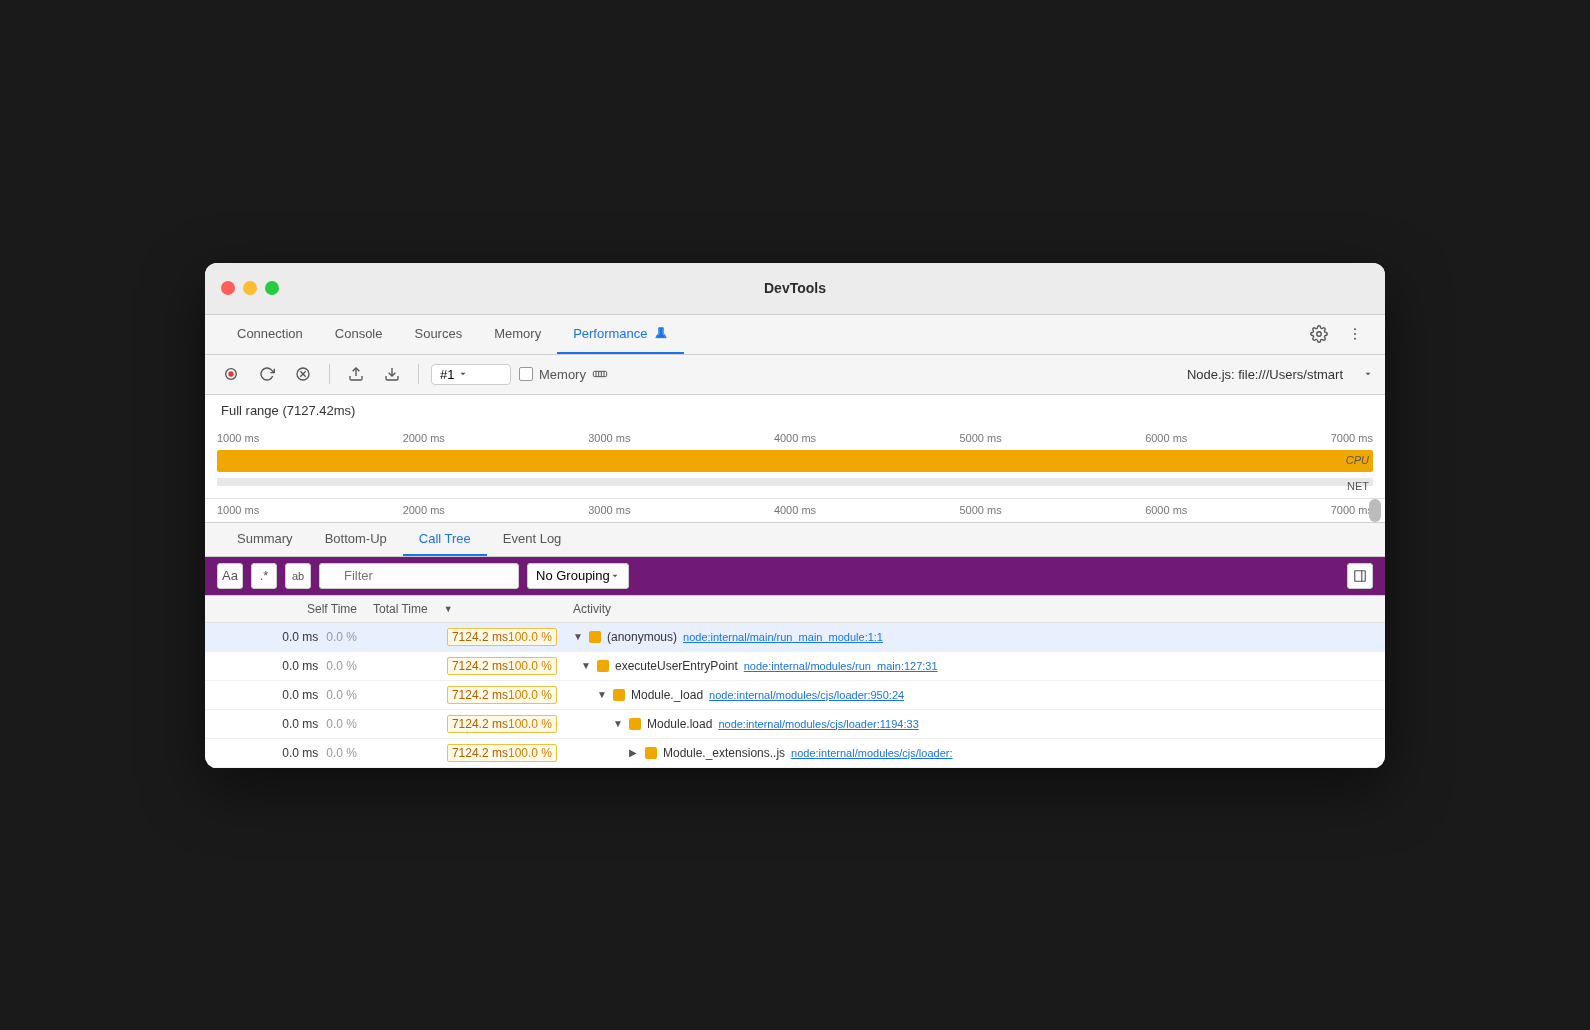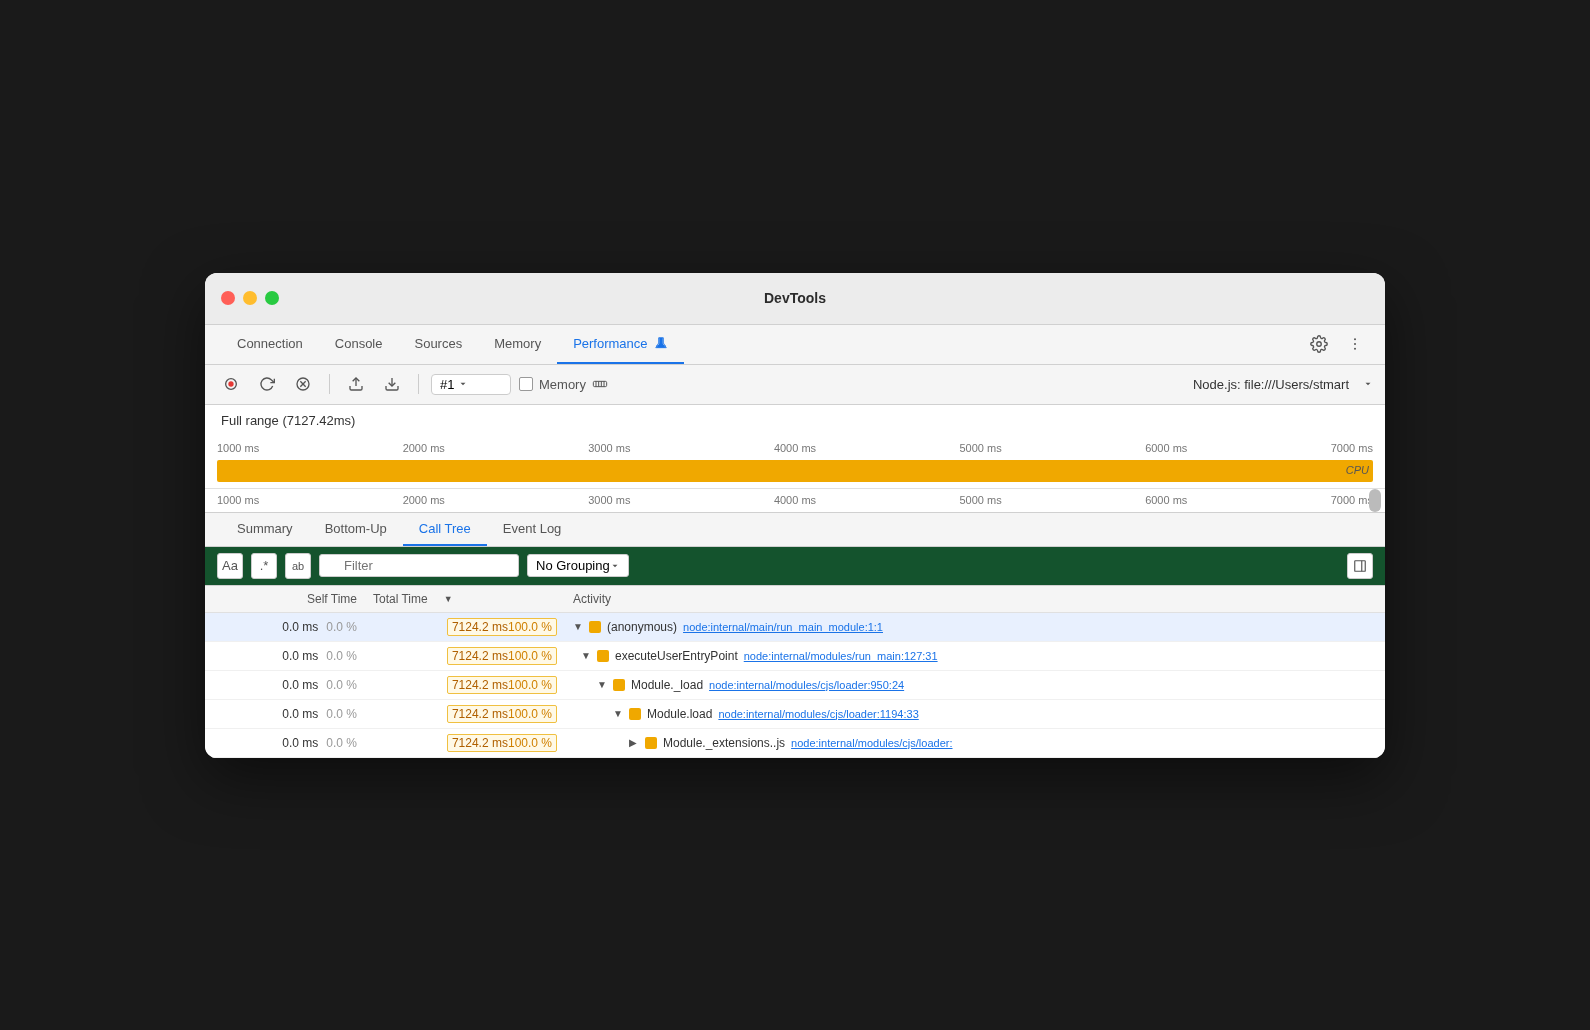--- a/index.html
+++ b/index.html
@@ -138,21 +138,21 @@
     .checkbox {
       width: 14px;
       height: 14px;
       border: 1px solid #999;
       background: #fff;
       border-radius: 2px;
     }
     .node-selector {
       display: flex;
       align-items: center;
-      gap: 14px;
+      gap: 20px;
       font-size: 13px;
       color: #333;
       cursor: pointer;
       margin-left: auto;
     }
     .timeline-section {
       background: #fff;
       border-bottom: 1px solid #d0d0d0;
     }
     .full-range-label {
@@ -245,25 +245,24 @@
       color: #555;
       cursor: pointer;
       border-bottom: 2px solid transparent;
     }
     .bottom-tab.active {
       color: #1a73e8;
       border-bottom: 2px solid #1a73e8;
     }
     .filter-bar {
       display: flex;
-      align-items: center;
       gap: 8px;
       padding: 6px 12px;
       border-bottom: 1px solid #d0d0d0;
-      background: #14532d;
+      background: #701a75;
     }
     .filter-icon-btn {
       width: 26px;
       height: 26px;
       display: flex;
       align-items: center;
       justify-content: center;
       font-size: 13px;
       color: #555;
       cursor: pointer;
@@ -542,20 +541,24 @@
         <span>4000 ms</span>
         <span>5000 ms</span>
         <span>6000 ms</span>
         <span>7000 ms</span>
       </div>
     </div>
     <div class="cpu-bar-container">
       <div class="cpu-bar"></div>
       <span class="cpu-label">CPU</span>
     </div>
+    <div class="net-bar-container">
+      <div class="net-bar"></div>
+      <span class="net-label">NET</span>
+    </div>
     <div class="timeline-ruler-2">
       <div class="ruler-ticks">
         <span>1000 ms</span>
         <span>2000 ms</span>
         <span>3000 ms</span>
         <span>4000 ms</span>
         <span>5000 ms</span>
         <span>6000 ms</span>
         <span>7000 ms</span>
       </div>

